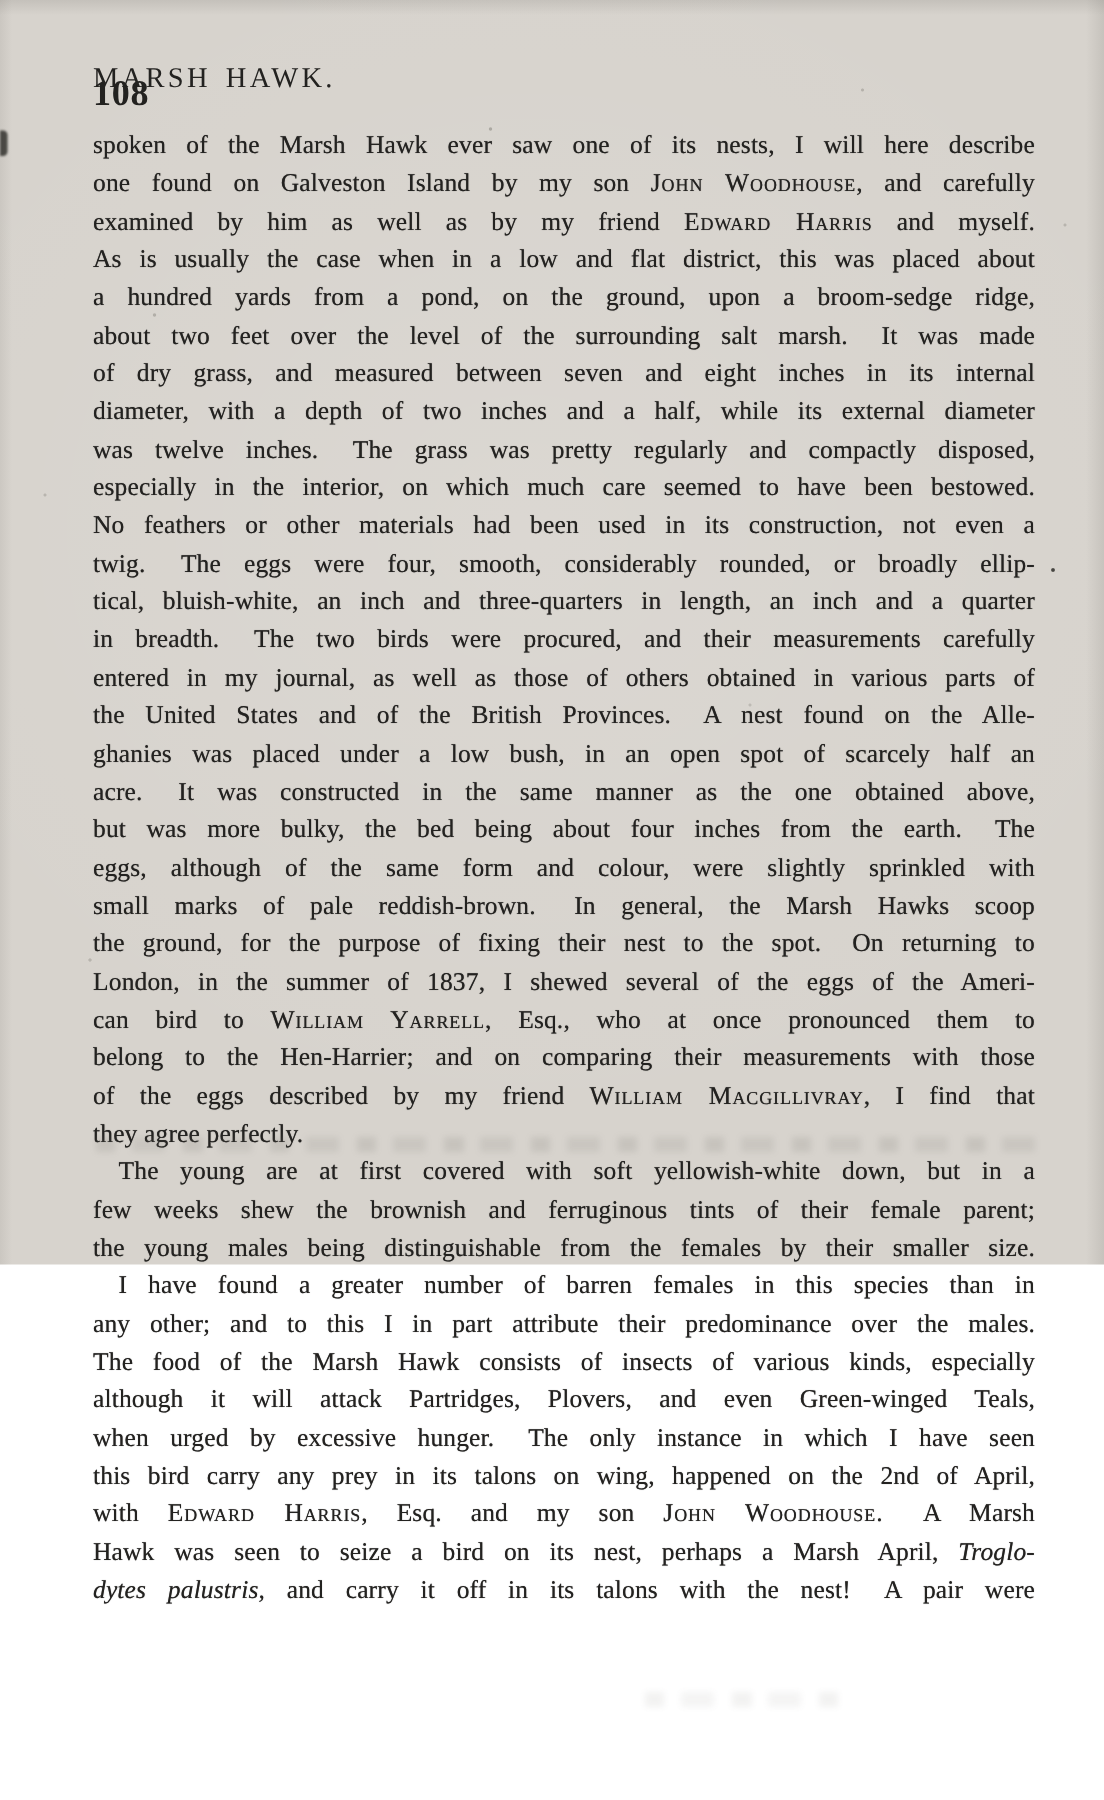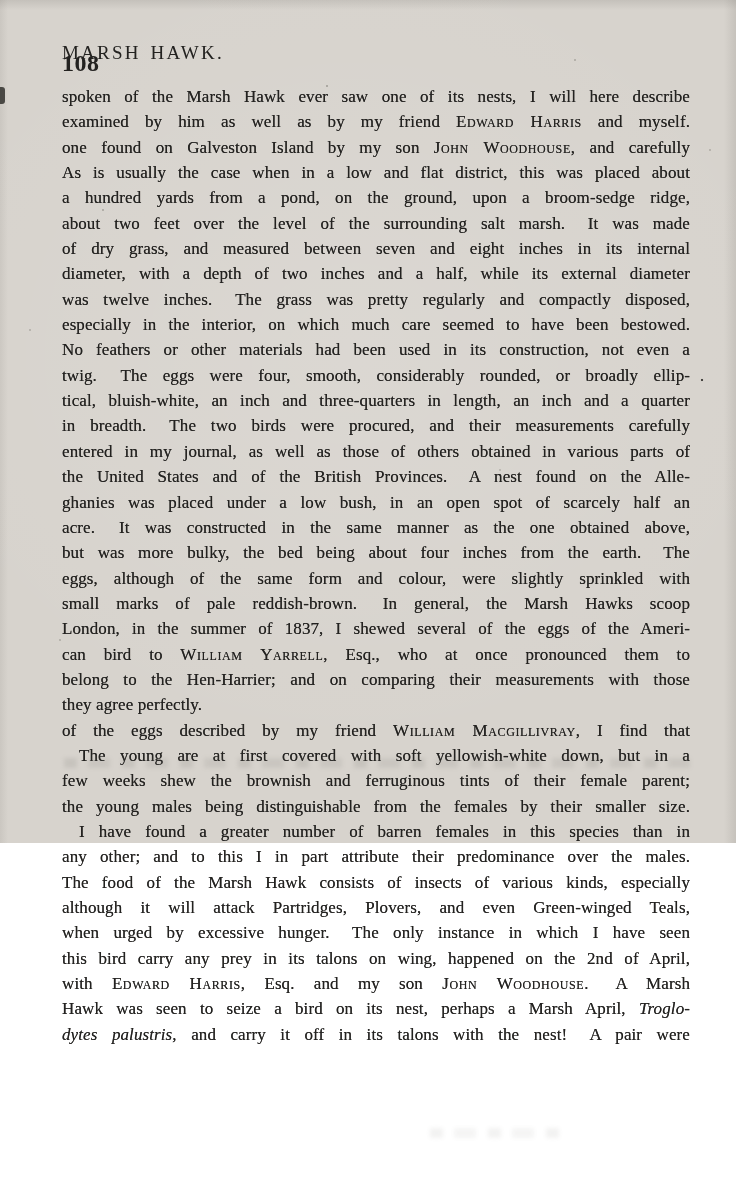--- a/index.html
+++ b/index.html
@@ -104,45 +104,46 @@
 </head>
 <body>
 
 <div class="page">
   <div class="edge-mark"></div>
   <div class="folio">108</div>
   <div class="running-head">MARSH HAWK.</div>
   <div class="body-text">
       <div class="para">
         <div class="line"><span>spoken of the Marsh Hawk ever saw one of its nests, I will here describe</span></div>
+        <div class="line"><span>one found on Galveston Island by my son </span><span class="sc">John Woodhouse</span><span>, and carefully</span></div>
         <div class="line"><span>examined by him as well as by my friend </span><span class="sc">Edward Harris</span><span> and myself.</span></div>
-        <div class="line"><span>one found on Galveston Island by my son </span><span class="sc">John Woodhouse</span><span>, and carefully</span></div>
         <div class="line"><span>As is usually the case when in a low and flat district, this was placed about</span></div>
         <div class="line"><span>a hundred yards from a pond, on the ground, upon a broom-sedge ridge,</span></div>
         <div class="line"><span>about two feet over the level of the surrounding salt marsh.  It was made</span></div>
         <div class="line"><span>of dry grass, and measured between seven and eight inches in its internal</span></div>
         <div class="line"><span>diameter, with a depth of two inches and a half, while its external diameter</span></div>
         <div class="line"><span>was twelve inches.  The grass was pretty regularly and compactly disposed,</span></div>
         <div class="line"><span>especially in the interior, on which much care seemed to have been bestowed.</span></div>
         <div class="line"><span>No feathers or other materials had been used in its construction, not even a</span></div>
         <div class="line"><span>twig.  The eggs were four, smooth, considerably rounded, or broadly ellip-</span></div>
         <div class="line"><span>tical, bluish-white, an inch and three-quarters in length, an inch and a quarter</span></div>
         <div class="line"><span>in breadth.  The two birds were procured, and their measurements carefully</span></div>
         <div class="line"><span>entered in my journal, as well as those of others obtained in various parts of</span></div>
         <div class="line"><span>the United States and of the British Provinces.  A nest found on the Alle-</span></div>
         <div class="line"><span>ghanies was placed under a low bush, in an open spot of scarcely half an</span></div>
         <div class="line"><span>acre.  It was constructed in the same manner as the one obtained above,</span></div>
         <div class="line"><span>but was more bulky, the bed being about four inches from the earth.  The</span></div>
         <div class="line"><span>eggs, although of the same form and colour, were slightly sprinkled with</span></div>
         <div class="line"><span>small marks of pale reddish-brown.  In general, the Marsh Hawks scoop</span></div>
+        <div class="line"><span>the ground, for the purpose of fixing their nest to the spot.  On returning to</span></div>
         <div class="line"><span>London, in the summer of 1837, I shewed several of the eggs of the Ameri-</span></div>
         <div class="line"><span>can bird to </span><span class="sc">William Yarrell</span><span>, Esq., who at once pronounced them to</span></div>
         <div class="line"><span>belong to the Hen-Harrier; and on comparing their measurements with those</span></div>
+        <div class="line"><span>of the eggs described by my friend </span><span class="sc">William Macgillivray</span><span>, I find that</span></div>
         <div class="line end"><span>they agree perfectly.</span></div>
-        <div class="line"><span>of the eggs described by my friend </span><span class="sc">William Macgillivray</span><span>, I find that</span></div>
       </div>
       <div class="para indent">
         <div class="line"><span>The young are at first covered with soft yellowish-white down, but in a</span></div>
         <div class="line"><span>few weeks shew the brownish and ferruginous tints of their female parent;</span></div>
         <div class="line"><span>the young males being distinguishable from the females by their smaller size.</span></div>
       </div>
       <div class="para indent">
         <div class="line"><span>I have found a greater number of barren females in this species than in</span></div>
         <div class="line"><span>any other; and to this I in part attribute their predominance over the males.</span></div>
         <div class="line"><span>The food of the Marsh Hawk consists of insects of various kinds, especially</span></div>

